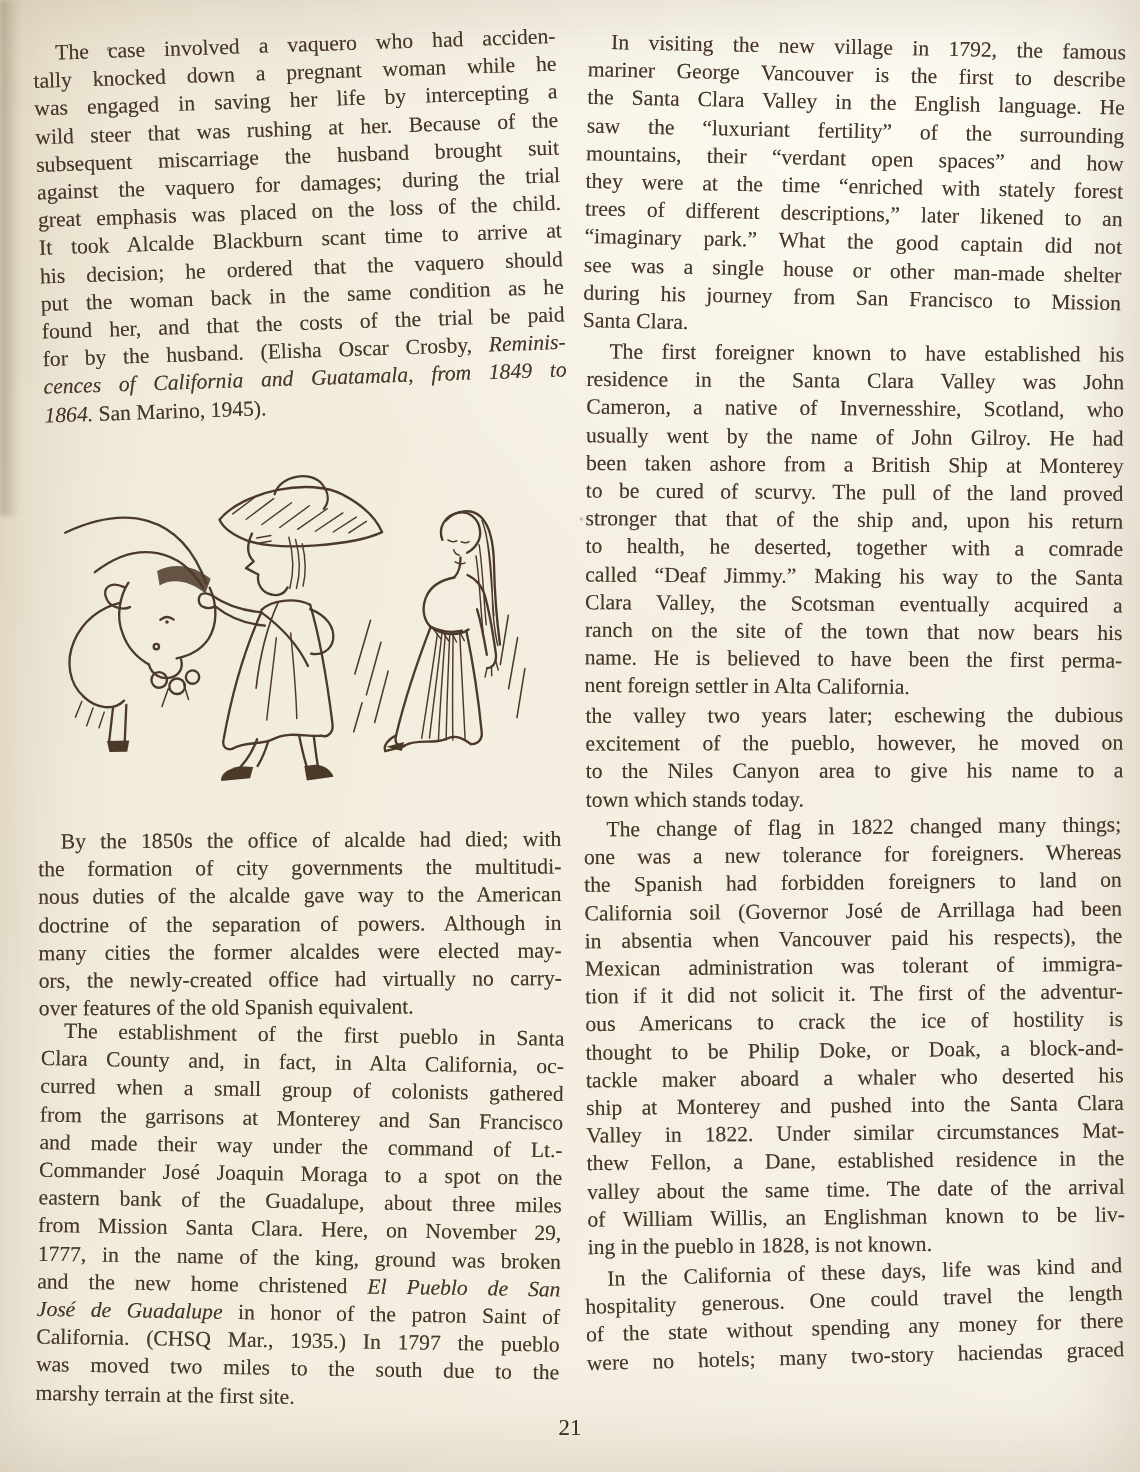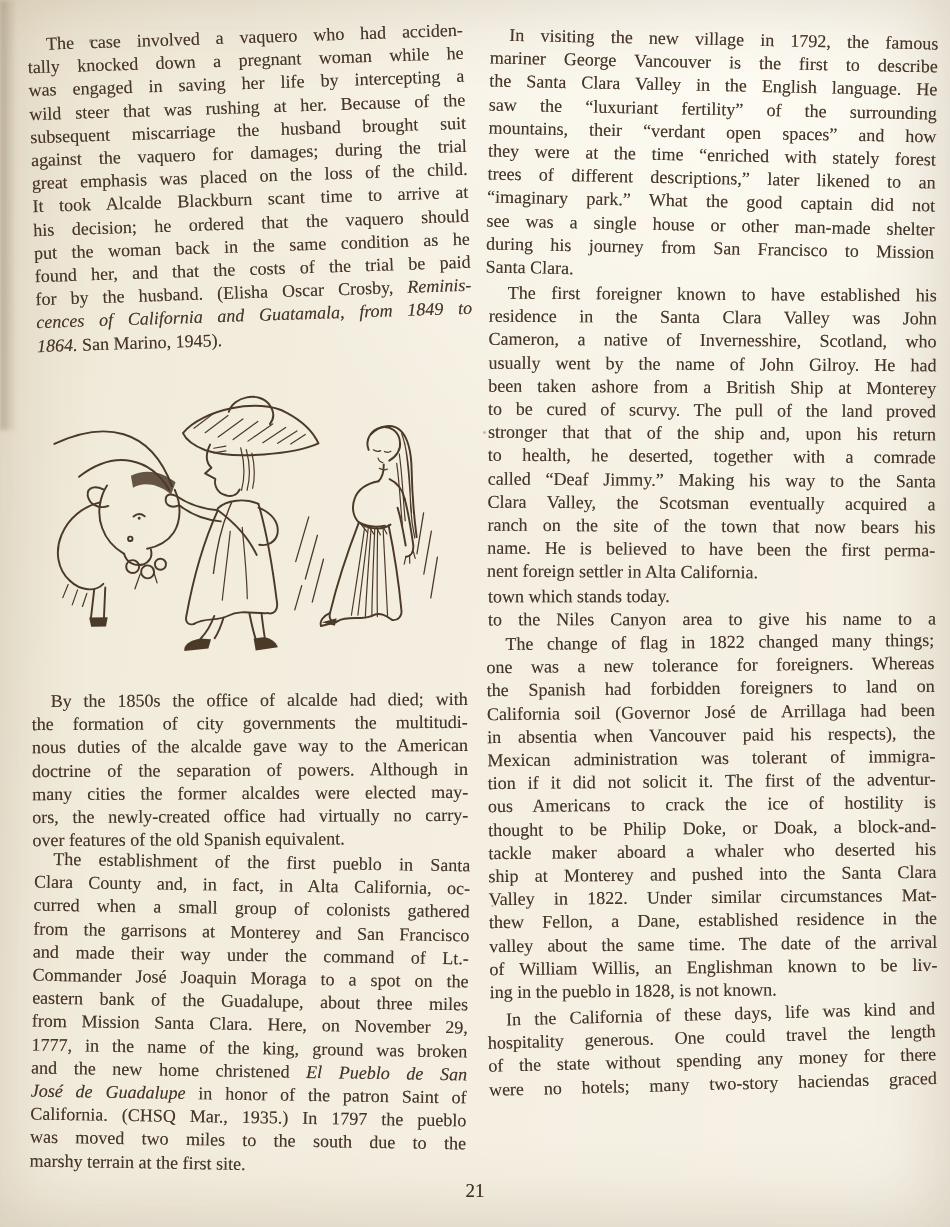--- a/index.html
+++ b/index.html
@@ -207,22 +207,24 @@
         <div class="tline"><span>to be cured of scurvy. The pull of the land proved</span></div>
         <div class="tline"><span>stronger that that of the ship and, upon his return</span></div>
         <div class="tline"><span>to health, he deserted, together with a comrade</span></div>
         <div class="tline"><span>called “Deaf Jimmy.” Making his way to the Santa</span></div>
         <div class="tline"><span>Clara Valley, the Scotsman eventually acquired a</span></div>
         <div class="tline"><span>ranch on the site of the town that now bears his</span></div>
         <div class="tline"><span>name. He is believed to have been the first perma-</span></div>
         <div class="tline last"><span>nent foreign settler in Alta California.</span></div>
       </div>
     <div class="para p-r3">
+        <div class="tline"><span>the valley two years later; eschewing the dubious</span></div>
+        <div class="tline"><span>excitement of the pueblo, however, he moved on</span></div>
+        <div class="tline"><span>to the Niles Canyon area to give his name to a</span></div>
         <div class="tline last"><span>town which stands today.</span></div>
-        <div class="tline"><span>to the Niles Canyon area to give his name to a</span></div>
       </div>
     <div class="para p-r4">
         <div class="tline first"><span>The change of flag in 1822 changed many things;</span></div>
         <div class="tline"><span>one was a new tolerance for foreigners. Whereas</span></div>
         <div class="tline"><span>the Spanish had forbidden foreigners to land on</span></div>
         <div class="tline"><span>California soil (Governor José de Arrillaga had been</span></div>
         <div class="tline"><span>in absentia when Vancouver paid his respects), the</span></div>
         <div class="tline"><span>Mexican administration was tolerant of immigra-</span></div>
         <div class="tline"><span>tion if it did not solicit it. The first of the adventur-</span></div>
         <div class="tline"><span>ous Americans to crack the ice of hostility is</span></div>

